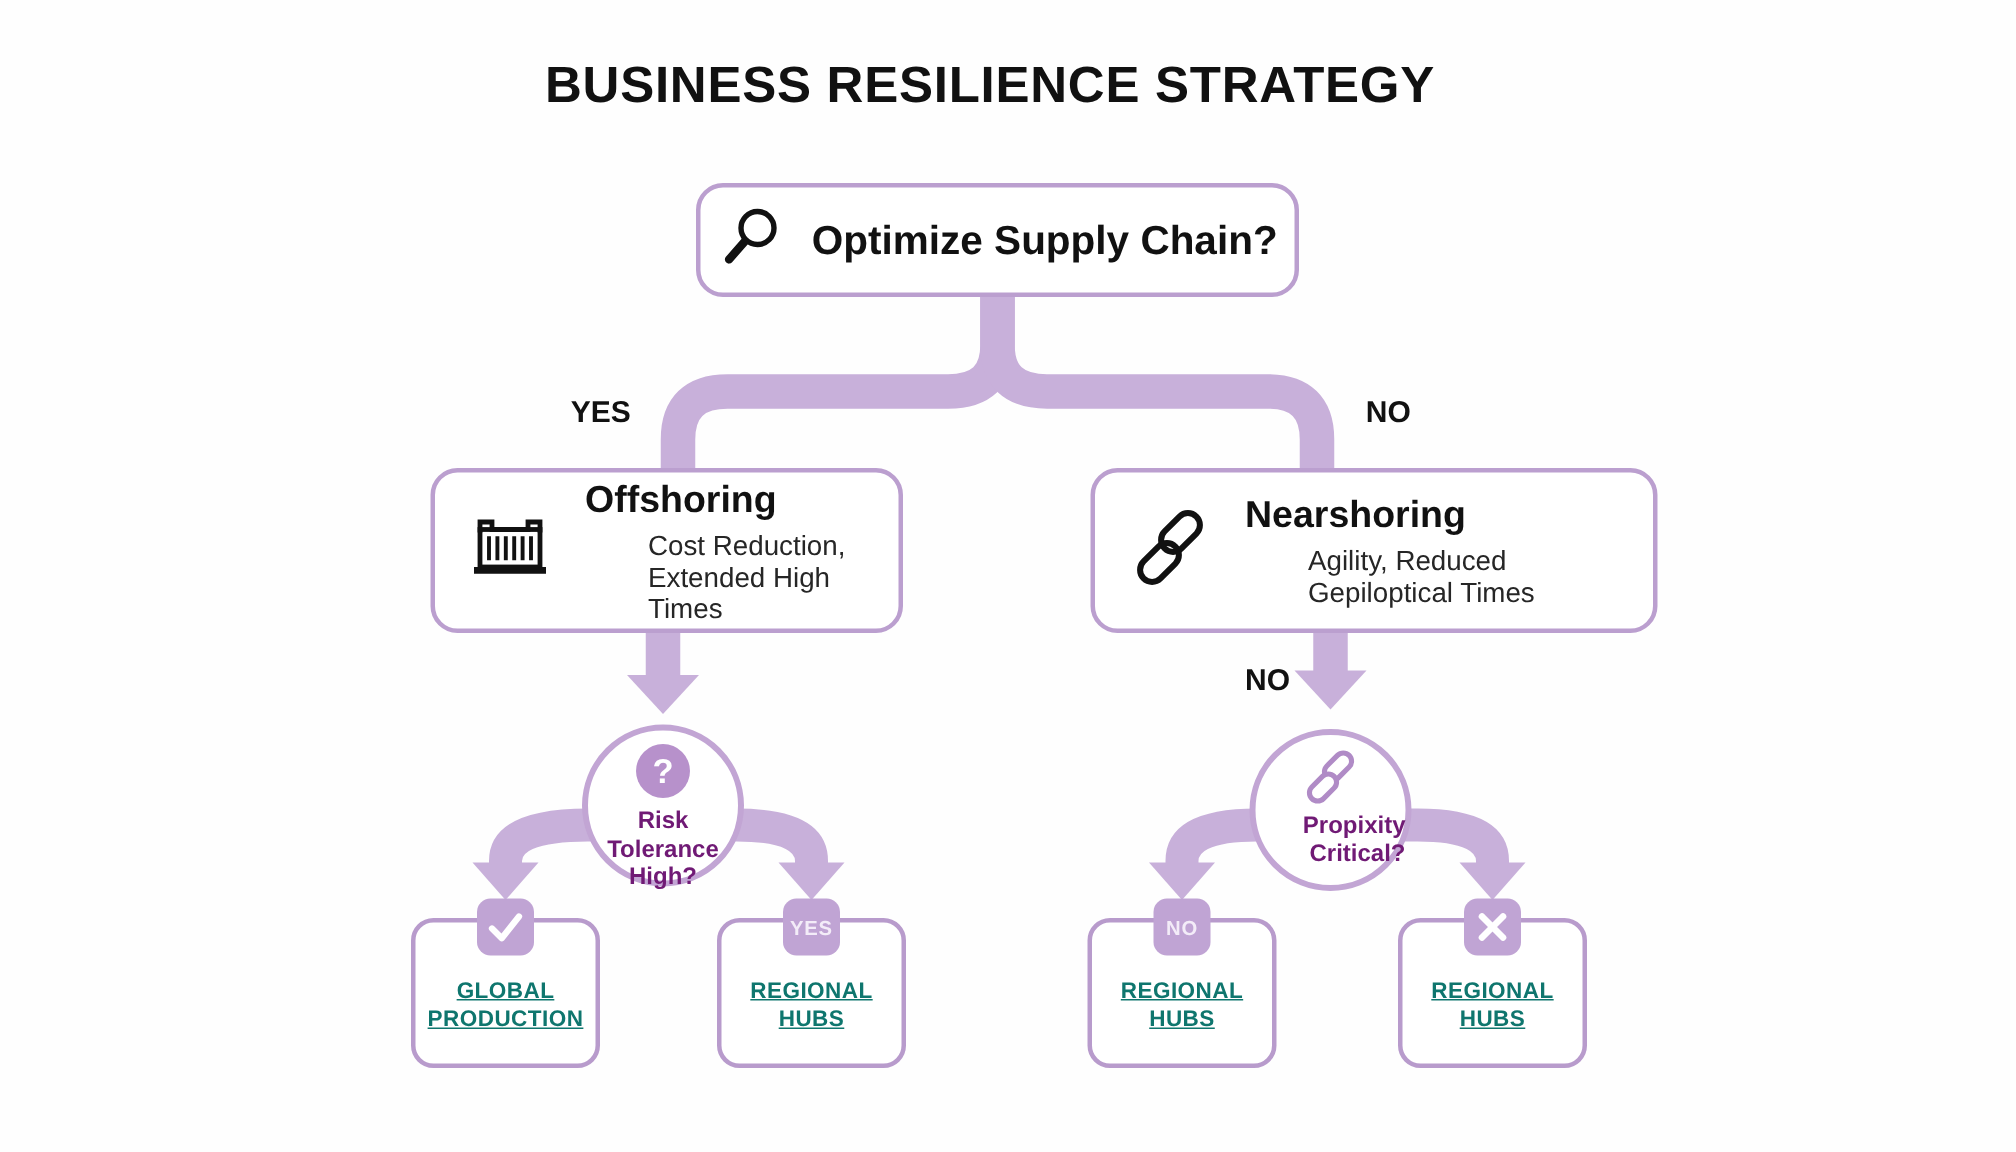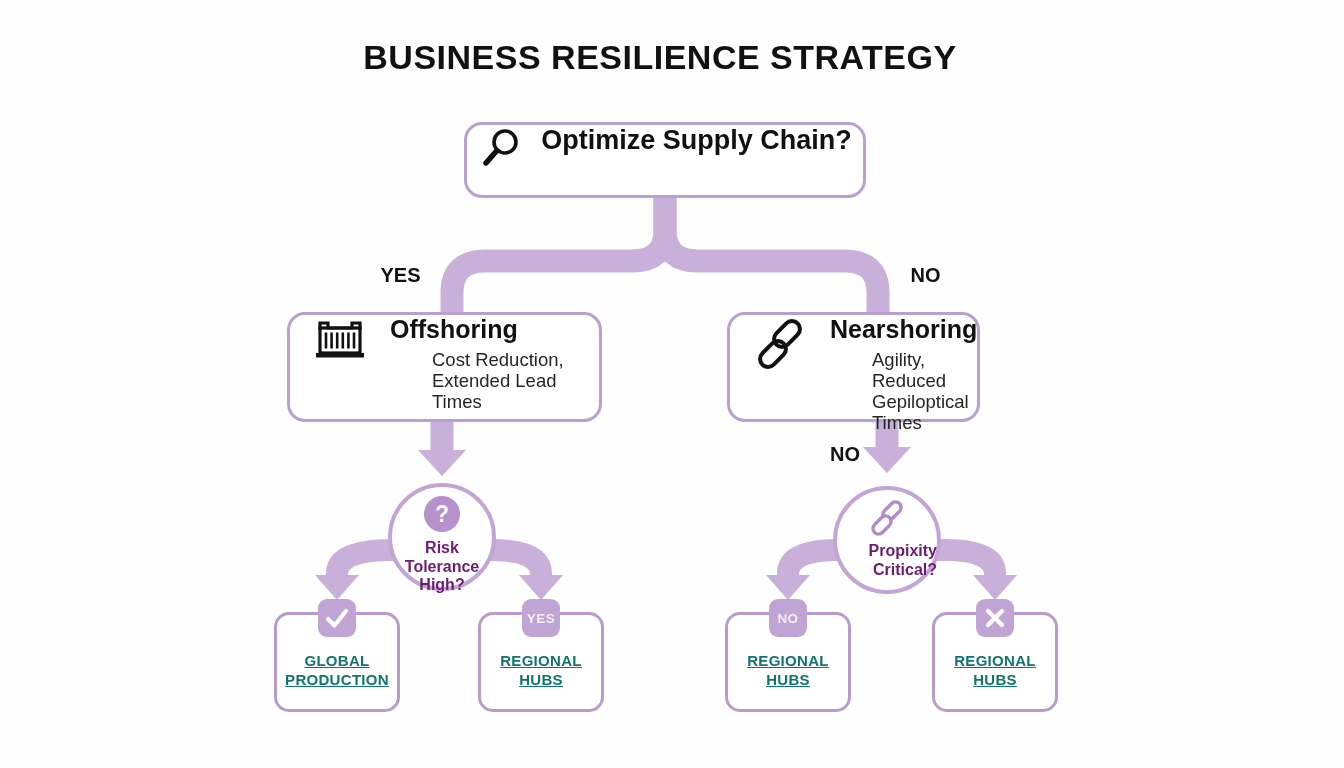--- a/index.html
+++ b/index.html
@@ -8,21 +8,21 @@
     font-family:"Liberation Sans", sans-serif;color:#161616;overflow:hidden;
   }
   .abs{position:absolute;}
   .title{
     left:0;top:38px;width:1320px;text-align:center;
     font-size:34px;font-weight:bold;letter-spacing:.5px;color:#111;
   }
   svg.connectors{left:0;top:0;width:1344px;height:768px;}
   .node{
     background:#fff;border:3.5px solid #bb9fcf;border-radius:18px;
-    box-sizing:border-box;display:flex;
+    box-sizing:border-box;display:flex;align-items:center;
   }
   .root-node{left:464px;top:122px;width:402px;height:76px;justify-content:center;gap:17px;}
   .root-label{font-size:27px;font-weight:bold;color:#111;}
   .branch-label{font-size:20px;font-weight:bold;color:#111;text-align:center;}
   .mid-node{padding:0 0 0 22px;gap:22px;}
   .mid-title{font-size:25px;font-weight:bold;color:#111;margin-bottom:5px;}
   .mid-sub{font-size:18.5px;line-height:21px;color:#262626;margin-left:42px;}
   .decision{
     background:#fff;border:4.5px solid #c2a5d4;border-radius:50%;
     width:108px;height:108px;box-sizing:border-box;text-align:center;
@@ -106,25 +106,25 @@
         <line x1="25.2" y1="17.5" x2="25.2" y2="33.5" stroke="#111" stroke-width="2.6"></line>
         <line x1="30.8" y1="17.5" x2="30.8" y2="33.5" stroke="#111" stroke-width="2.6"></line>
         <line x1="36.4" y1="17.5" x2="36.4" y2="33.5" stroke="#111" stroke-width="2.6"></line>
         <line x1="42" y1="17.5" x2="42" y2="33.5" stroke="#111" stroke-width="2.6"></line>
         <rect x="4" y="38" width="48" height="4.5" fill="#111"></rect>
       </svg>
     </span>
     <span>
       <div class="mid-title">Offshoring</div>
       <div class="mid-sub">Cost Reduction,</div>
-      <div class="mid-sub">Extended Lead Times</div>
-    </span>
-  </div>
-
-  <div class="abs node mid-node" style="left:727px;top:312px;width:253px;height:110px;">
+      <div class="mid-sub">Extended High Times</div>
+    </span>
+  </div>
+
+  <div class="abs node mid-node" style="left:727px;top:312px;width:378px;height:110px;">
     <span>
       <svg width="56" height="58" viewBox="0 0 56 58" fill="none">
         <g transform="translate(35,19) rotate(45)">
           <rect x="-8" y="-15" width="16" height="30" rx="8" stroke="#111" stroke-width="4"></rect>
         </g>
         <g transform="translate(21,39) rotate(45)">
           <rect x="-8" y="-15" width="16" height="30" rx="8" stroke="#111" stroke-width="4"></rect>
         </g>
       </svg>
     </span>

